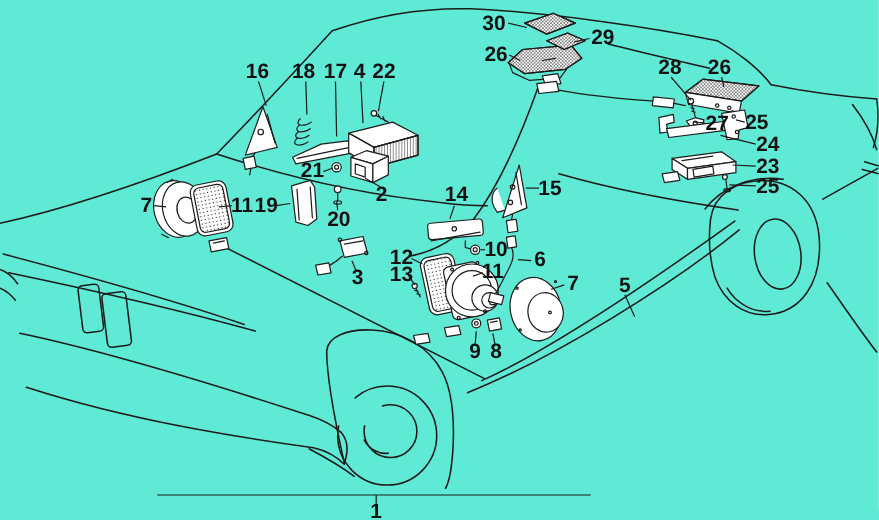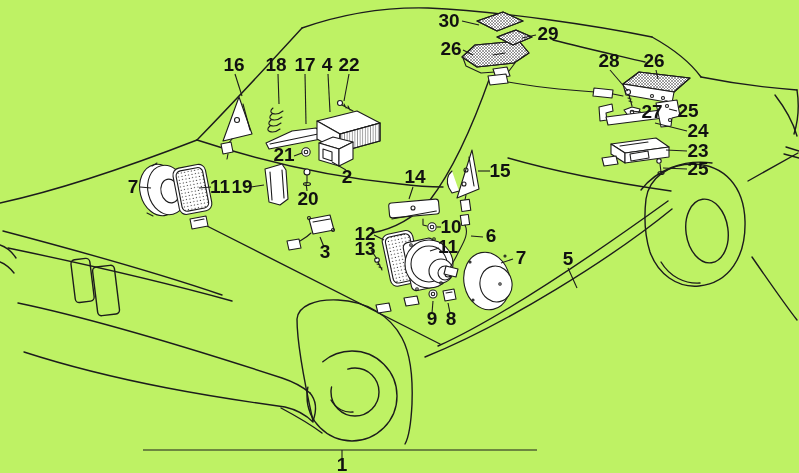--- a/index.html
+++ b/index.html
@@ -1,16 +1,16 @@
 <!DOCTYPE html>
 <html><head>
 <meta charset="utf-8">
 <style>
   html,body{margin:0;padding:0;background:#ffffff;}
-  .stage{position:relative;width:799px;height:473px;background:#bef264;overflow:hidden;
+  .stage{position:relative;width:799px;height:473px;background:#5eead4;overflow:hidden;
          font-family:"Liberation Sans", sans-serif;}
   svg{display:block;}
   .body-line{stroke:#1c1c1c;fill:none;stroke-width:1.4;stroke-linecap:round;stroke-linejoin:round;}
   .part{stroke:#1c1c1c;fill:none;stroke-width:1.1;stroke-linecap:round;stroke-linejoin:round;}
   .part .solid{fill:#ffffff;}
   .leader{stroke:#1c1c1c;stroke-width:1.1;fill:none;}
   text.callout{font-family:"Liberation Sans", sans-serif;font-weight:bold;font-size:19px;
                fill:#111111;text-anchor:middle;}
 </style>
 </head>

